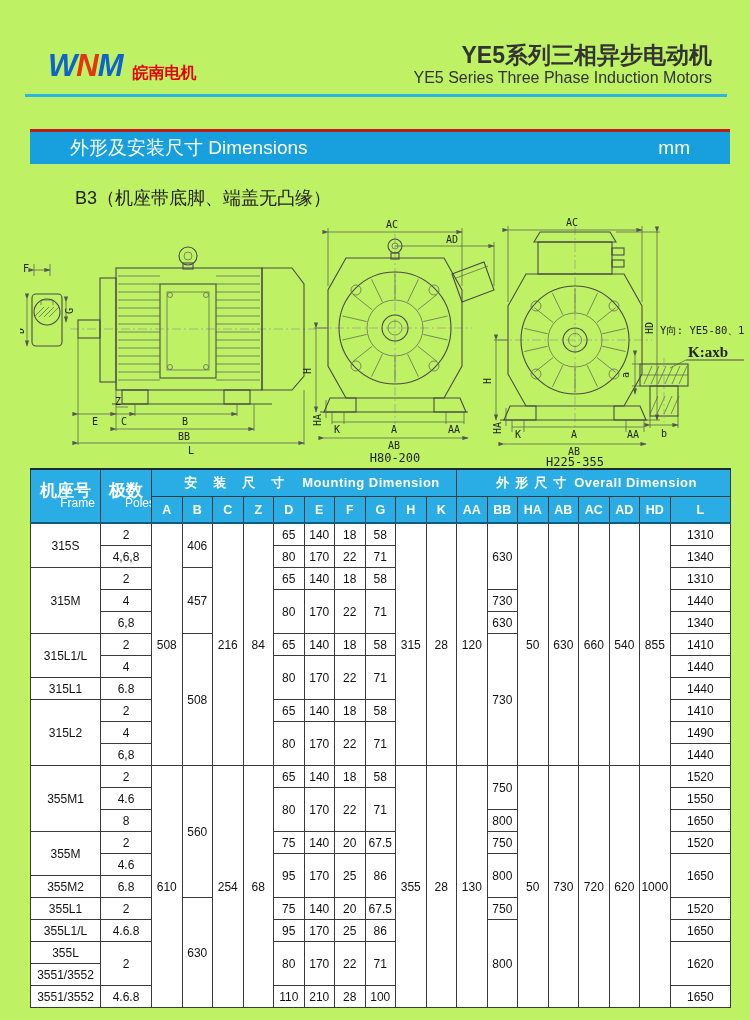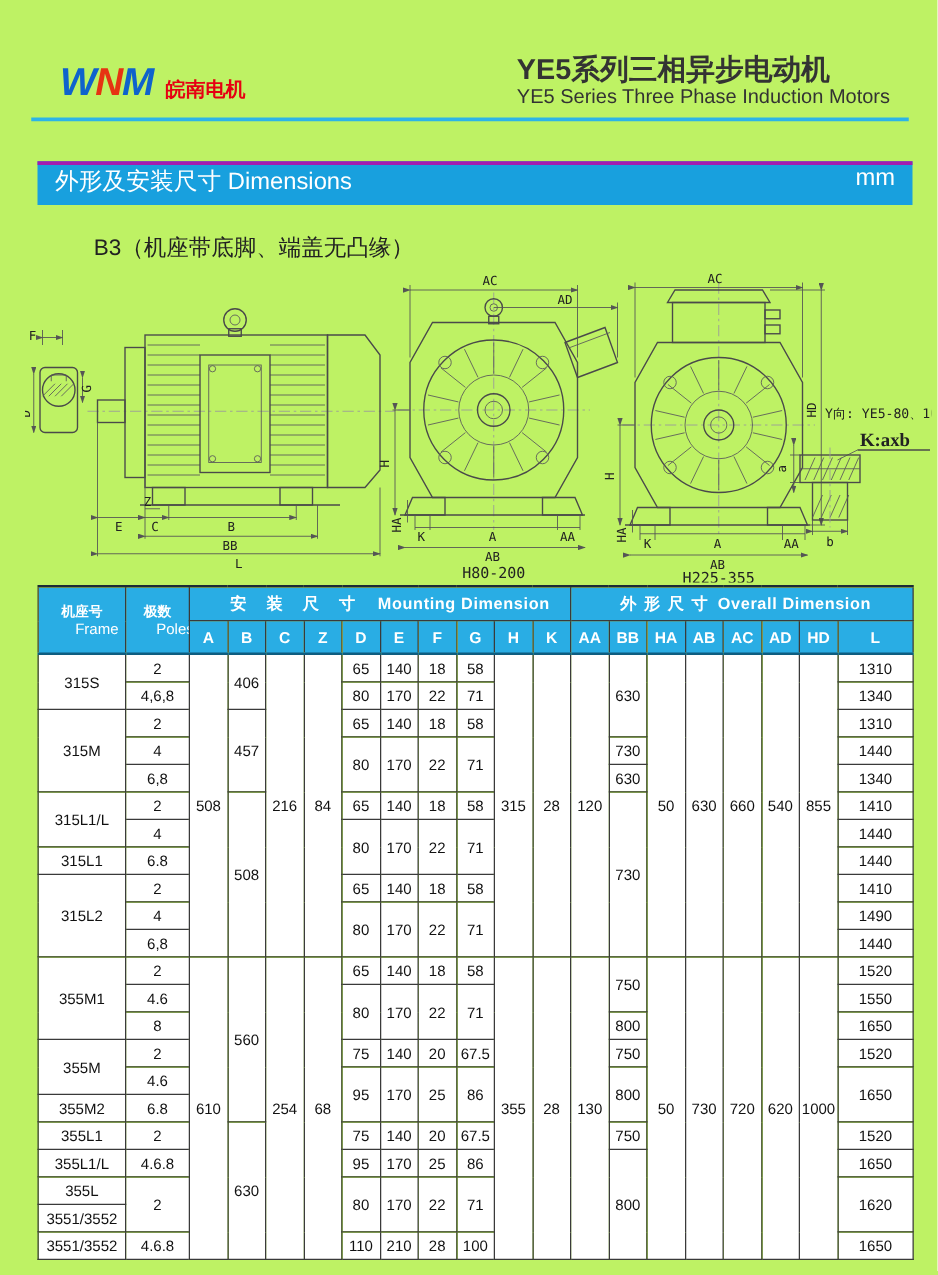--- a/index.html
+++ b/index.html
@@ -3,28 +3,28 @@
 <meta charset="utf-8">
 <style>
   html,body{margin:0;padding:0;background:#fff;}
   .page{position:relative;width:750px;height:1020px;background:#bef264;overflow:hidden;
         font-family:"Liberation Sans","DejaVu Sans",sans-serif;}
   
   .brandrow{position:absolute;left:48px;top:50px;display:flex;align-items:flex-end;gap:10px;}
   .wnm{font-style:italic;font-weight:900;font-size:31px;letter-spacing:-1px;line-height:1;}
   .wnm .b{color:#0f63cc;} .wnm .r{color:#e63312;}
   .brandzh{color:#e60012;font-weight:700;font-size:16px;line-height:1;}
-  .titles{position:absolute;right:38px;top:42px;text-align:left;color:#333;}
+  .titles{position:absolute;right:38px;top:42px;text-align:right;color:#333;}
   .title-zh{font-size:23px;font-weight:600;line-height:1.15;}
   .title-en{font-size:16px;font-weight:500;line-height:1.2;}
   .cyanrule{position:absolute;left:25px;top:94px;width:702px;height:3px;background:#2cb4e8;}
   
   .banner{position:absolute;left:30px;top:129px;width:700px;height:35px;background:#18a0de;
-          border-top:3px solid #a21caf;box-sizing:border-box;display:flex;align-items:flex-start;
-          justify-content:space-between;padding:0 14px;color:#fff;font-size:19px;}
+          border-top:3px solid #b91c1c;box-sizing:border-box;display:flex;align-items:center;
+          justify-content:space-between;padding:0 40px;color:#fff;font-size:19px;}
   .b3{position:absolute;left:75px;top:186px;font-size:18px;color:#222;}
   
   .draw{position:absolute;left:20px;top:216px;}
   svg .ln{fill:none;stroke:#4a4a4a;stroke-width:1.1;}
   svg .tn{fill:none;stroke:#5a5a5a;stroke-width:.7;}
   svg .dim{fill:none;stroke:#555;stroke-width:.7;}
   svg .cl{fill:none;stroke:#999;stroke-width:.7;stroke-dasharray:9 3 2 3;}
   svg text{font-family:"DejaVu Sans Mono","Liberation Mono",monospace;fill:#222;font-size:10px;}
   svg text.cap{font-size:12px;}
   svg text.kx{font-size:15px;font-weight:bold;font-family:"Liberation Serif","DejaVu Serif",serif;}
@@ -33,21 +33,21 @@
   .dimtable{position:absolute;left:30px;top:468px;border-collapse:collapse;table-layout:fixed;
             width:700px;}
   .dimtable th,.dimtable td{border:1px solid #3a3a3a;text-align:center;vertical-align:middle;
             padding:0;overflow:hidden;white-space:nowrap;}
   .dimtable thead th{background:#29ade4;color:#fff;font-weight:700;}
   .dimtable thead tr.gr th{height:26px;font-size:13px;}
   .dimtable thead tr.sub th{height:25px;font-size:12.5px;}
   .dimtable{border-top:2px solid #1b2a36;}
   .dimtable tbody td{height:21px;font-size:12px;color:#111;background:#fff;}
   .dimtable tbody tr:first-child td{border-top:2px solid #0e5d80;}
-  .th-zh{display:block;font-size:11px;line-height:13px;margin-top:2px;}
+  .th-zh{display:block;font-size:17px;line-height:13px;margin-top:2px;}
   .th-en{display:block;font-size:12px;font-weight:400;line-height:13px;margin-left:24px;}
   .gzh{letter-spacing:16px;margin-left:16px;font-weight:700;}
   .gzh2{letter-spacing:6px;margin-left:6px;font-weight:700;}
   .gen{font-weight:700;margin-left:2px;letter-spacing:.5px;}
 </style>
 </head>
 <body>
 
 <div class="page">
 

